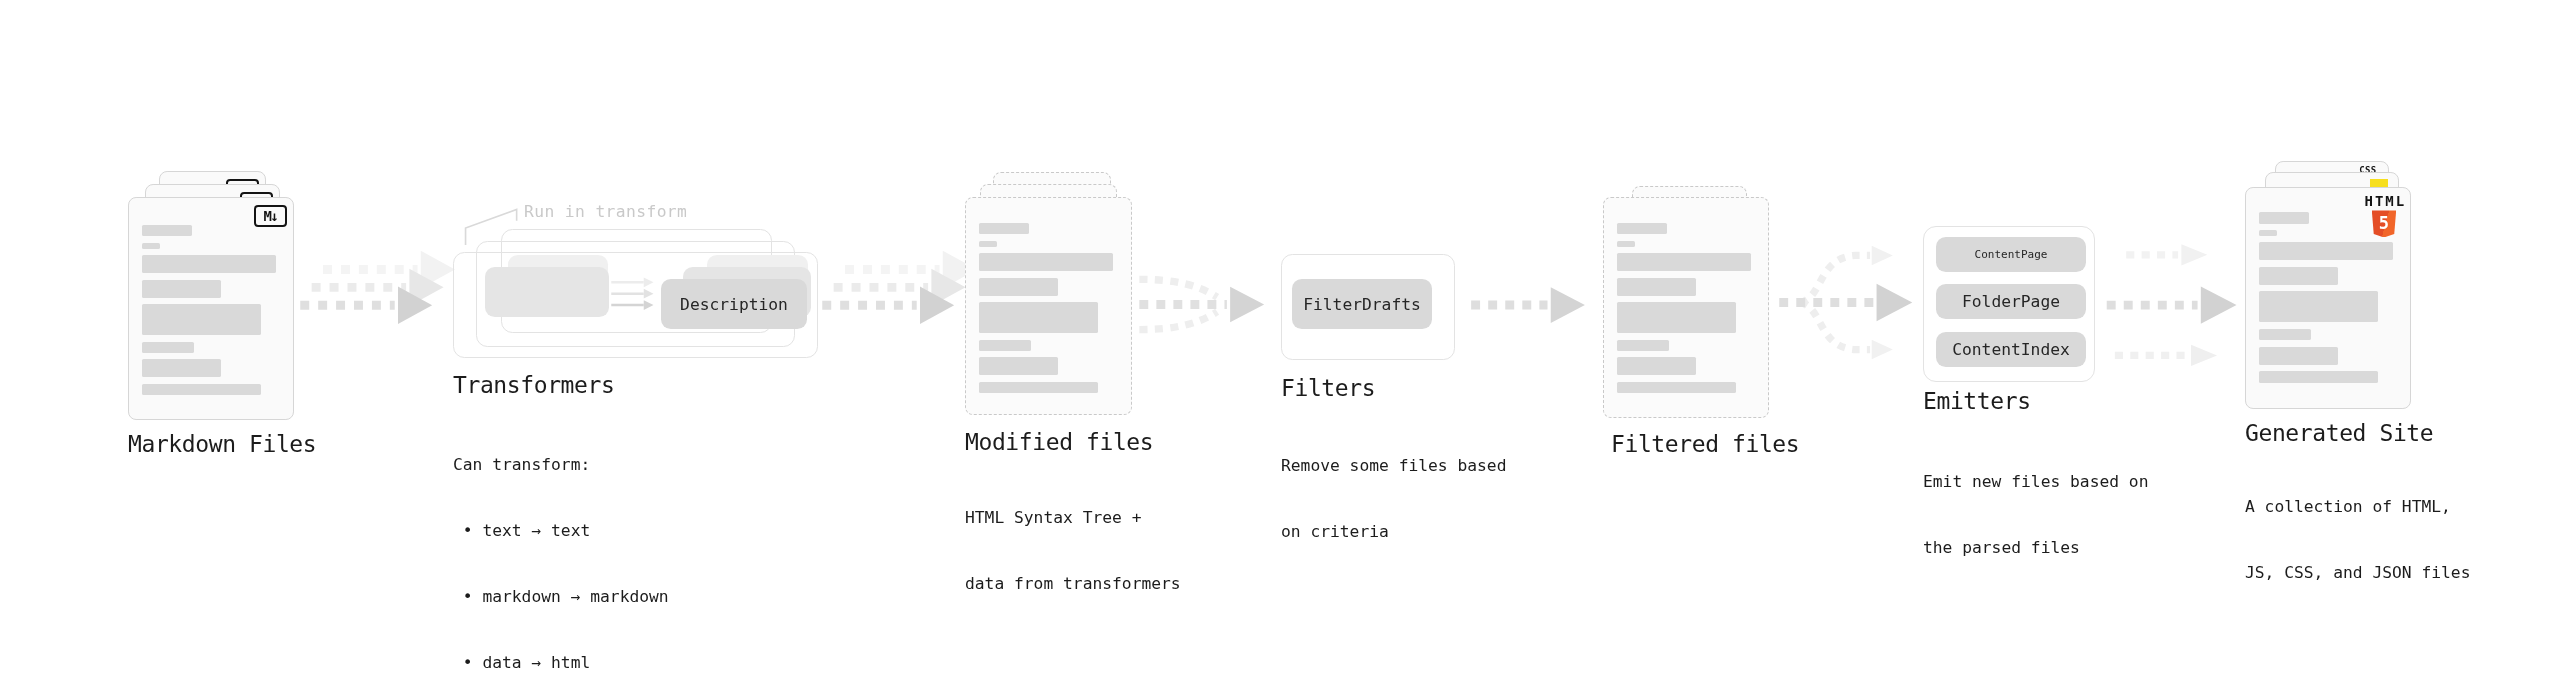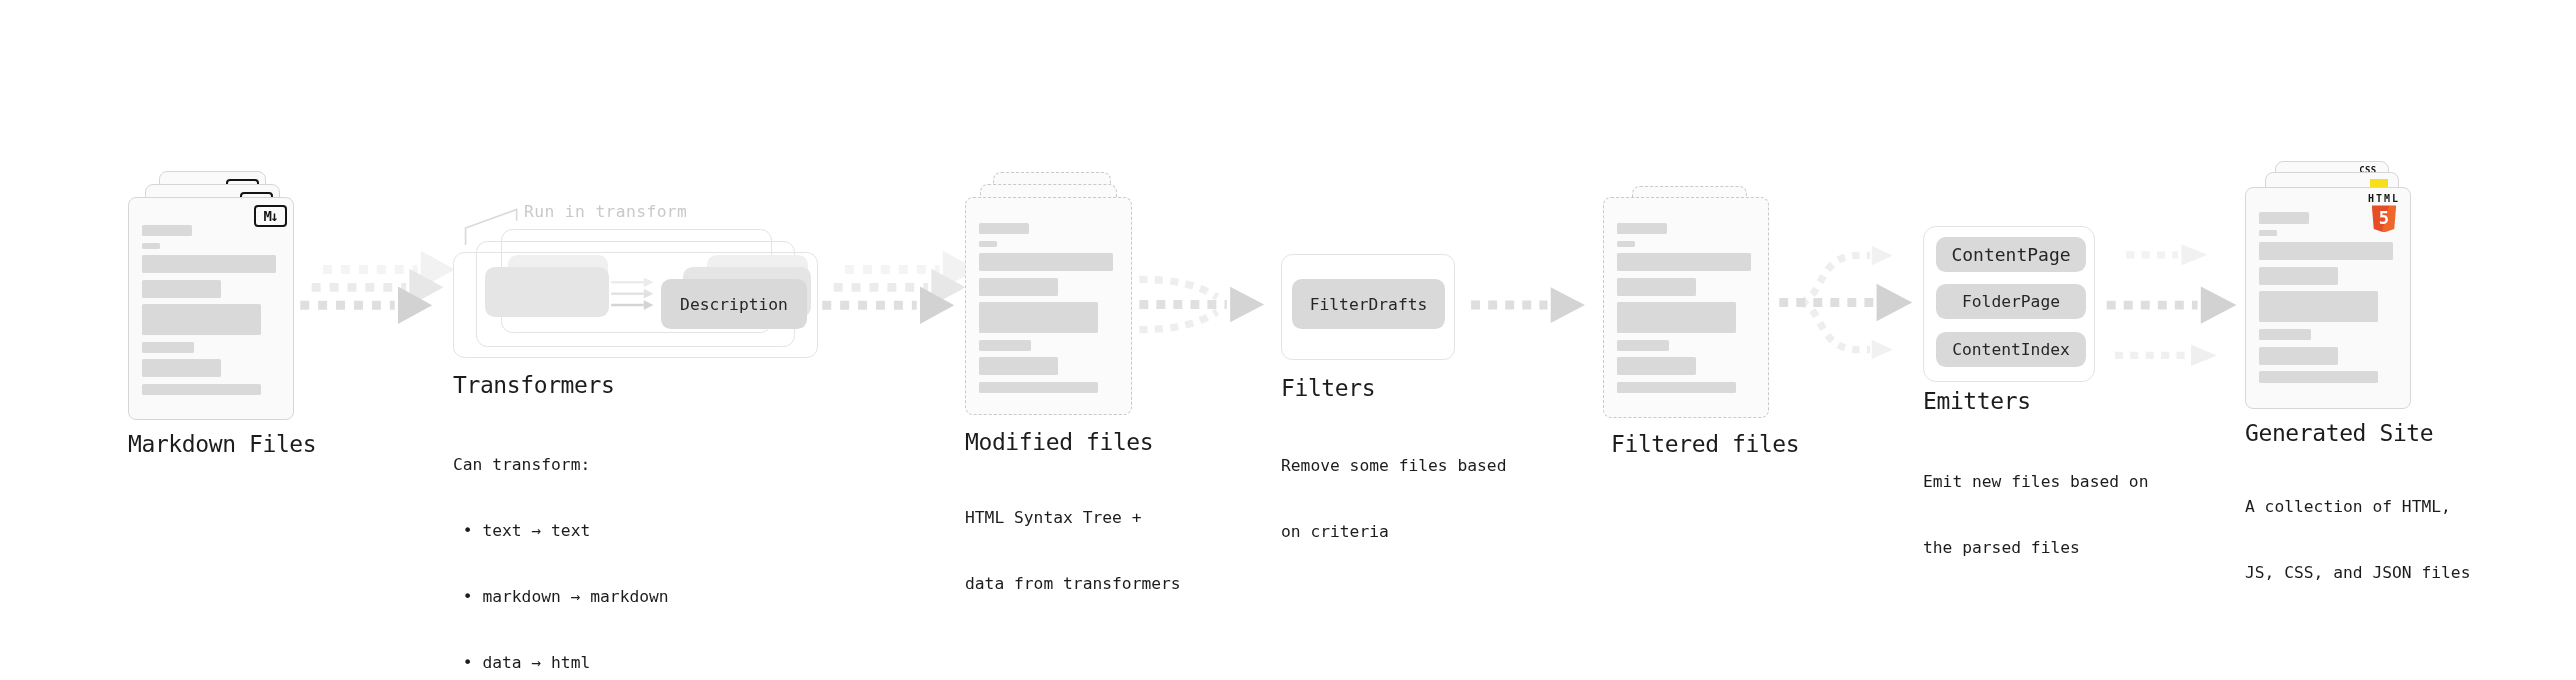--- a/index.html
+++ b/index.html
@@ -34,21 +34,21 @@
   .stage-label { position:absolute; font-size:23px; font-weight:500; color:#1c1c1c; white-space:pre; letter-spacing:-0.4px; }
   .stage-desc  { position:absolute; font-size:16.3px; line-height:22px; color:#1c1c1c; white-space:pre; }
   .bullet { padding-left:9.8px; }
   .bullet::before { content:"• "; }
   .parallel-note { position:absolute; font-size:16.3px; color:#c9c9c9; white-space:pre; letter-spacing:0.4px; }
   
   .css-badge { position:absolute; top:3.3px; right:9.8px; font-weight:bold; font-size:9px;
                color:#141414; border-bottom:3.3px solid #2965f1; padding:0 1.6px 0.8px 1.6px; letter-spacing:0.4px; }
   .js-badge  { position:absolute; top:5.7px; right:9.8px; width:18px; height:16.3px; background:#f7df1e; }
   .html5-logo { position:absolute; top:4.9px; right:6.5px; width:39px; text-align:center; }
-  .html5-word { font-weight:bold; font-size:10px; letter-spacing:2px; color:#141414; display:block; }
+  .html5-word { font-weight:bold; font-size:14px; letter-spacing:2px; color:#141414; display:block; }
   .html5-shield {
     width:24.4px; height:27px; margin:1.6px auto 0;
     background:linear-gradient(105deg,#e44d26 55%,#f16529 55%);
     clip-path:polygon(0 0,100% 0,92% 87%,50% 100%,8% 87%);
     color:#ffffff; font-weight:bold; font-size:17px; line-height:26px; text-align:center;
   }
   svg { position:absolute; overflow:visible; }
 </style>
 </head>
 <body>
@@ -148,21 +148,21 @@
   </div>
 
   <svg style="left:1136px;top:268px;" width="138" height="77" viewBox="0 0 170 95">
     <path d="M 4,14 C 45,14 75,20 100,36" stroke="#eeeeee" stroke-width="9" stroke-dasharray="10 9" fill="none"></path>
     <path d="M 4,76 C 45,76 75,70 100,54" stroke="#eeeeee" stroke-width="9" stroke-dasharray="10 9" fill="none"></path>
     <line x1="4" y1="45" x2="112" y2="45" stroke="#e0e0e0" stroke-width="11" stroke-dasharray="11 10"></line>
     <polygon points="116,23 116,67 158,45" fill="#d4d4d4"></polygon>
   </svg>
 
   <div class="outline-box opaque" style="left:1281px;top:254px;width:174px;height:106px;"></div>
-  <div class="pill" style="left:1292px;top:279px;width:153px;height:50px;text-align:right;">FilterDrafts</div>
+  <div class="pill" style="left:1292px;top:279px;width:140px;height:50px;text-align:right;">FilterDrafts</div>
   <div class="stage-label" style="left:1281px;top:375px;">Filters</div>
   <div class="stage-desc" style="left:1281px;top:411px;">
     <div>Remove some files based</div>
     <div>on criteria</div>
   </div>
 
   <svg style="left:1463px;top:269px;" width="130" height="72" viewBox="0 0 160 88">
     <line x1="10" y1="44" x2="104" y2="44" stroke="#dedede" stroke-width="11" stroke-dasharray="11 10"></line>
     <polygon points="108,22 108,66 150,44" fill="#d4d4d4"></polygon>
   </svg>
@@ -185,21 +185,21 @@
   <svg style="left:1776px;top:234px;" width="146" height="137" viewBox="0 0 180 168">
     <path d="M 30,84 C 58,78 52,28 98,26 L 116,26" stroke="#eeeeee" stroke-width="9" stroke-dasharray="9 9" fill="none"></path>
     <polygon points="118,14 118,38 144,26" fill="#f1f1f1"></polygon>
     <path d="M 30,84 C 58,90 52,140 98,142 L 116,142" stroke="#eeeeee" stroke-width="9" stroke-dasharray="9 9" fill="none"></path>
     <polygon points="118,130 118,154 144,142" fill="#f1f1f1"></polygon>
     <line x1="4" y1="84" x2="120" y2="84" stroke="#dedede" stroke-width="11" stroke-dasharray="11 10"></line>
     <polygon points="124,61 124,107 168,84" fill="#d2d2d2"></polygon>
   </svg>
 
   <div class="outline-box opaque" style="left:1923px;top:226px;width:172px;height:156px;border-radius:13px;"></div>
-  <div class="pill" style="left:1936px;top:237px;width:150px;height:35px;font-size:18px;">ContentPage</div>
+  <div class="pill" style="left:1936px;top:237px;width:150px;height:35px;font-size:11px;">ContentPage</div>
   <div class="pill" style="left:1936px;top:284px;width:150px;height:35px;font-size:16.3px;">FolderPage</div>
   <div class="pill" style="left:1936px;top:332px;width:150px;height:35px;font-size:16.3px;">ContentIndex</div>
   <div class="stage-label" style="left:1923px;top:388px;">Emitters</div>
   <div class="stage-desc" style="left:1923px;top:427px;">
     <div>Emit new files based on</div>
     <div>the parsed files</div>
   </div>
 
   <svg style="left:2097px;top:236px;" width="146" height="135" viewBox="0 0 180 166">
     <line x1="36" y1="23" x2="100" y2="23" stroke="#f2f2f2" stroke-width="9" stroke-dasharray="10 9"></line>

